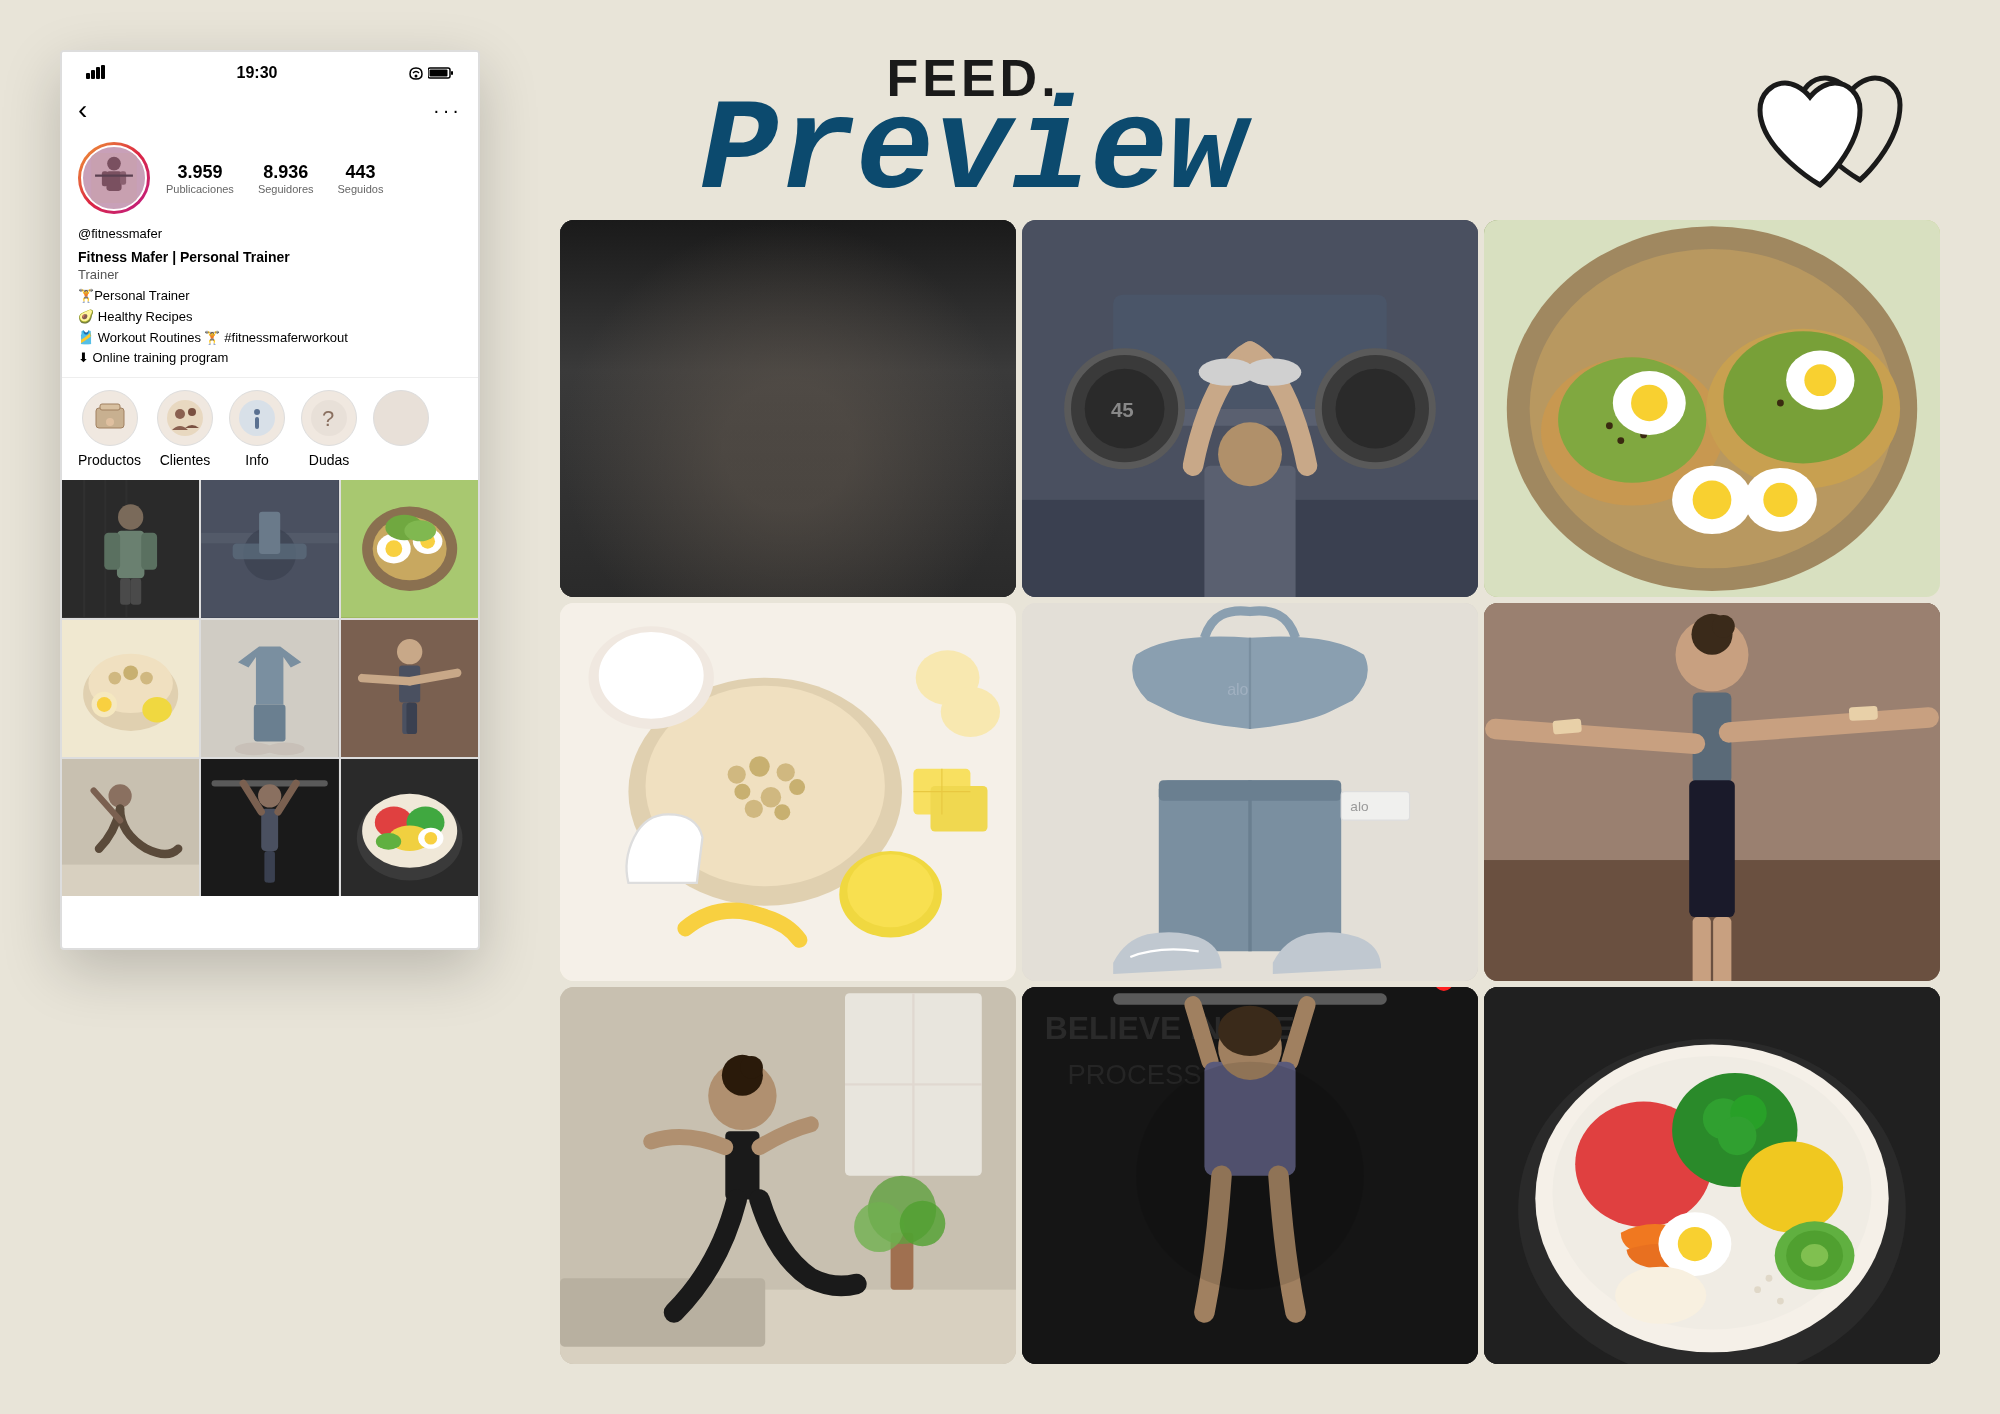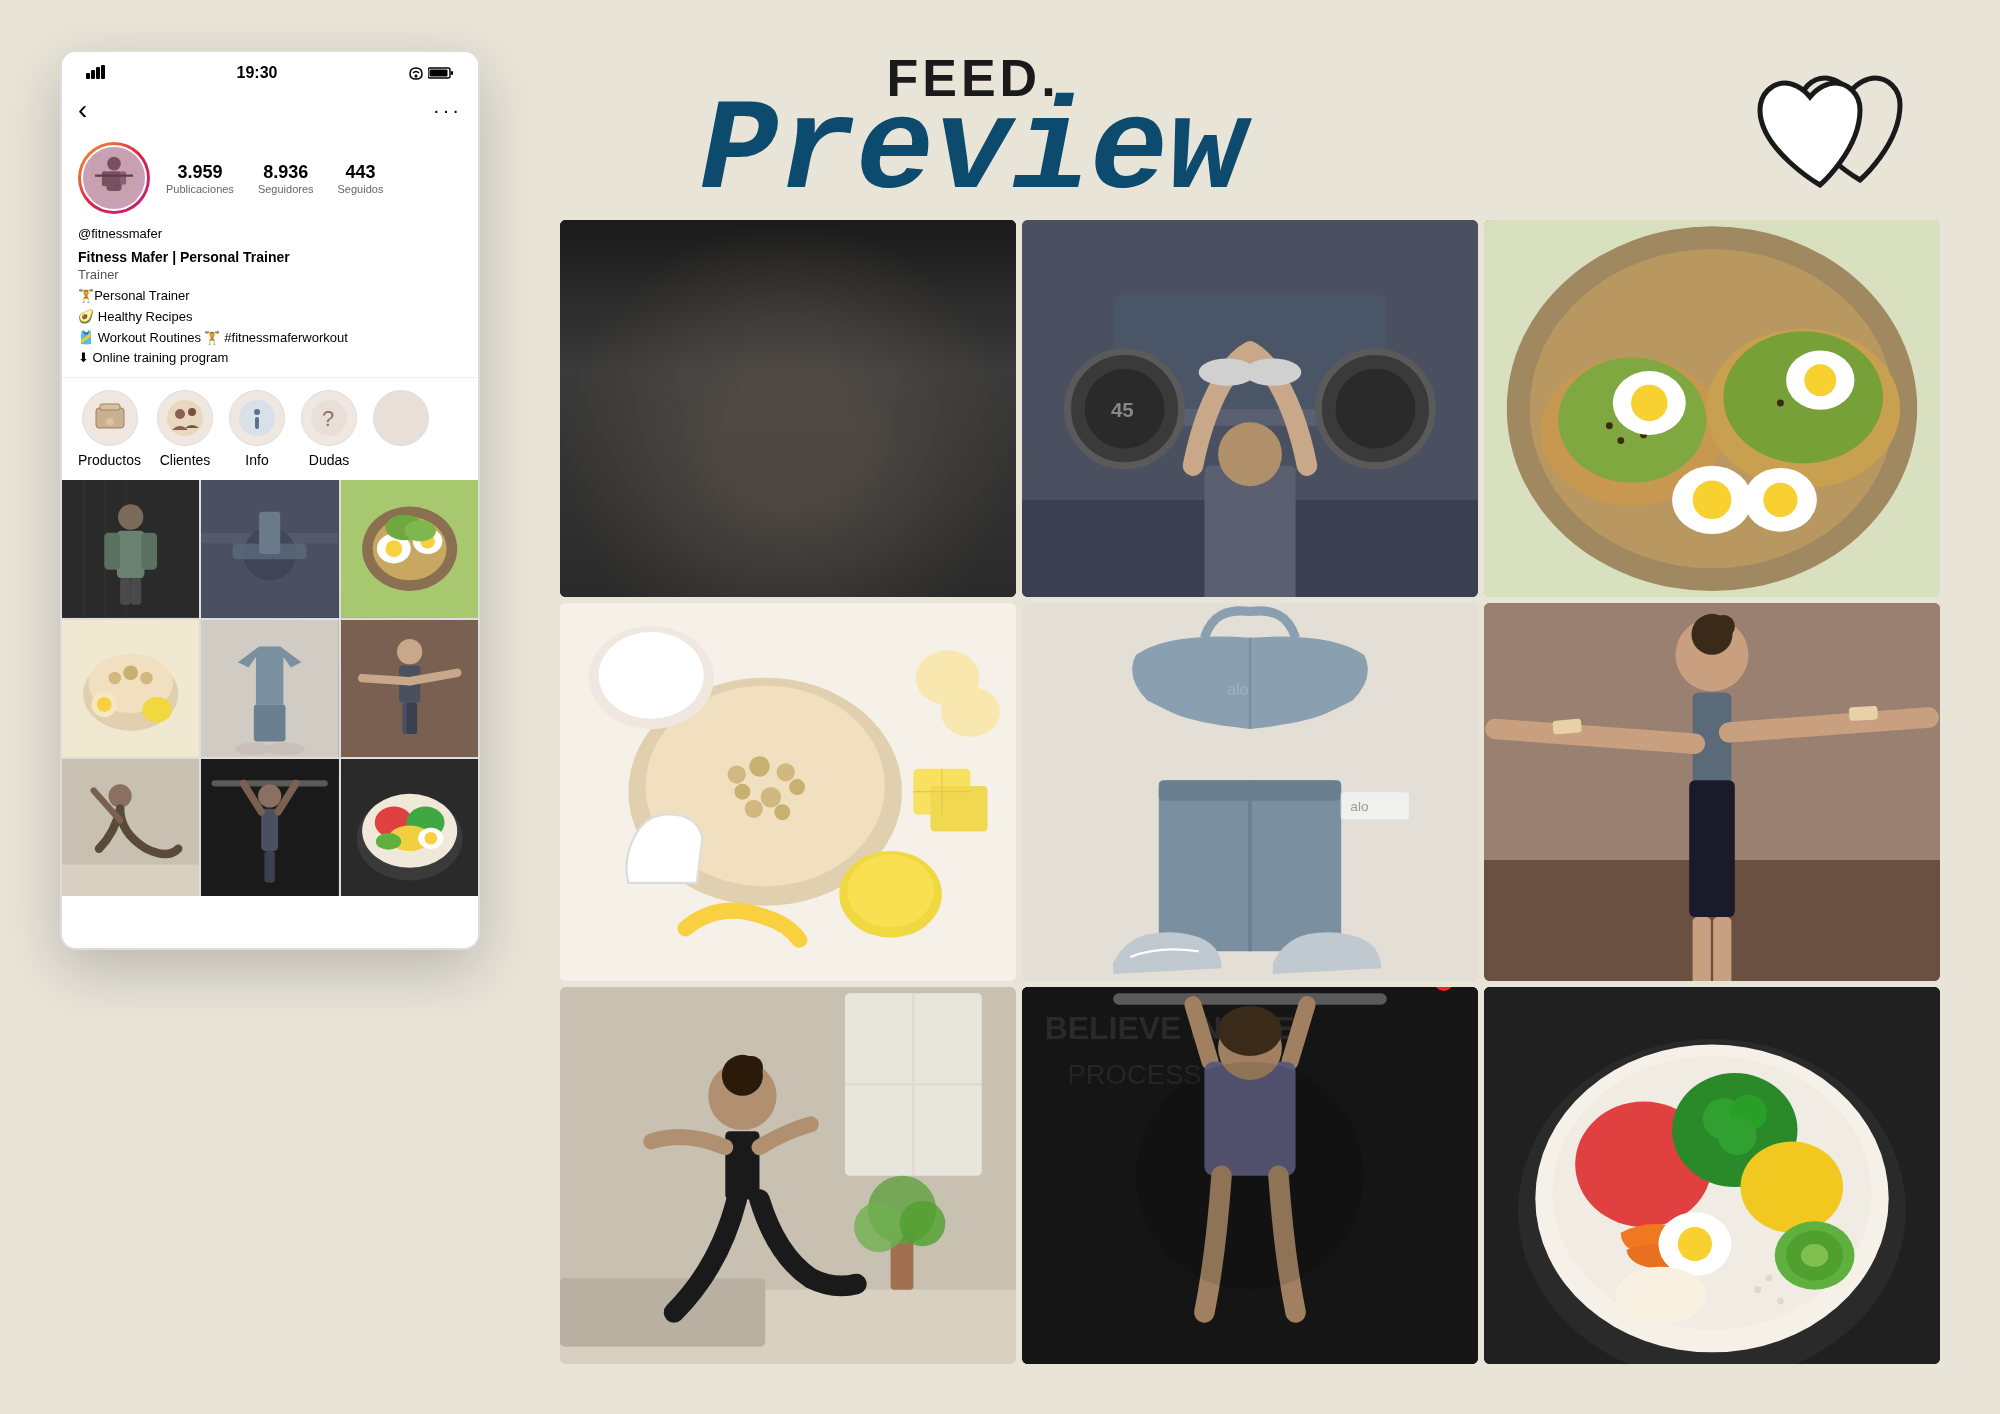--- a/index.html
+++ b/index.html
@@ -48,21 +48,21 @@
     }
 
     
     .phone-mockup {
       position: absolute;
       top: 50px;
       left: 60px;
       width: 420px;
       height: 900px;
       background: #ffffff;
-      border-radius: 16px;
+      border-radius: 4px;
       box-shadow: 0 20px 60px rgba(0,0,0,0.2);
       overflow: hidden;
       border: 2px solid #ddd;
     }
 
     
     .status-bar {
       display: flex;
       justify-content: space-between;
       align-items: center;
@@ -236,21 +236,21 @@
     }
     .preview-grid {
       display: grid;
       grid-template-columns: repeat(3, 1fr);
       grid-template-rows: repeat(3, 1fr);
       gap: 6px;
       width: 100%;
       height: 100%;
     }
     .preview-cell {
-      border-radius: 6px;
+      border-radius: 14px;
       overflow: hidden;
       position: relative;
     }
 
     
     .pg1 {
       background: #2d2d2d;
       position: relative;
     }
     .pg1::before {

